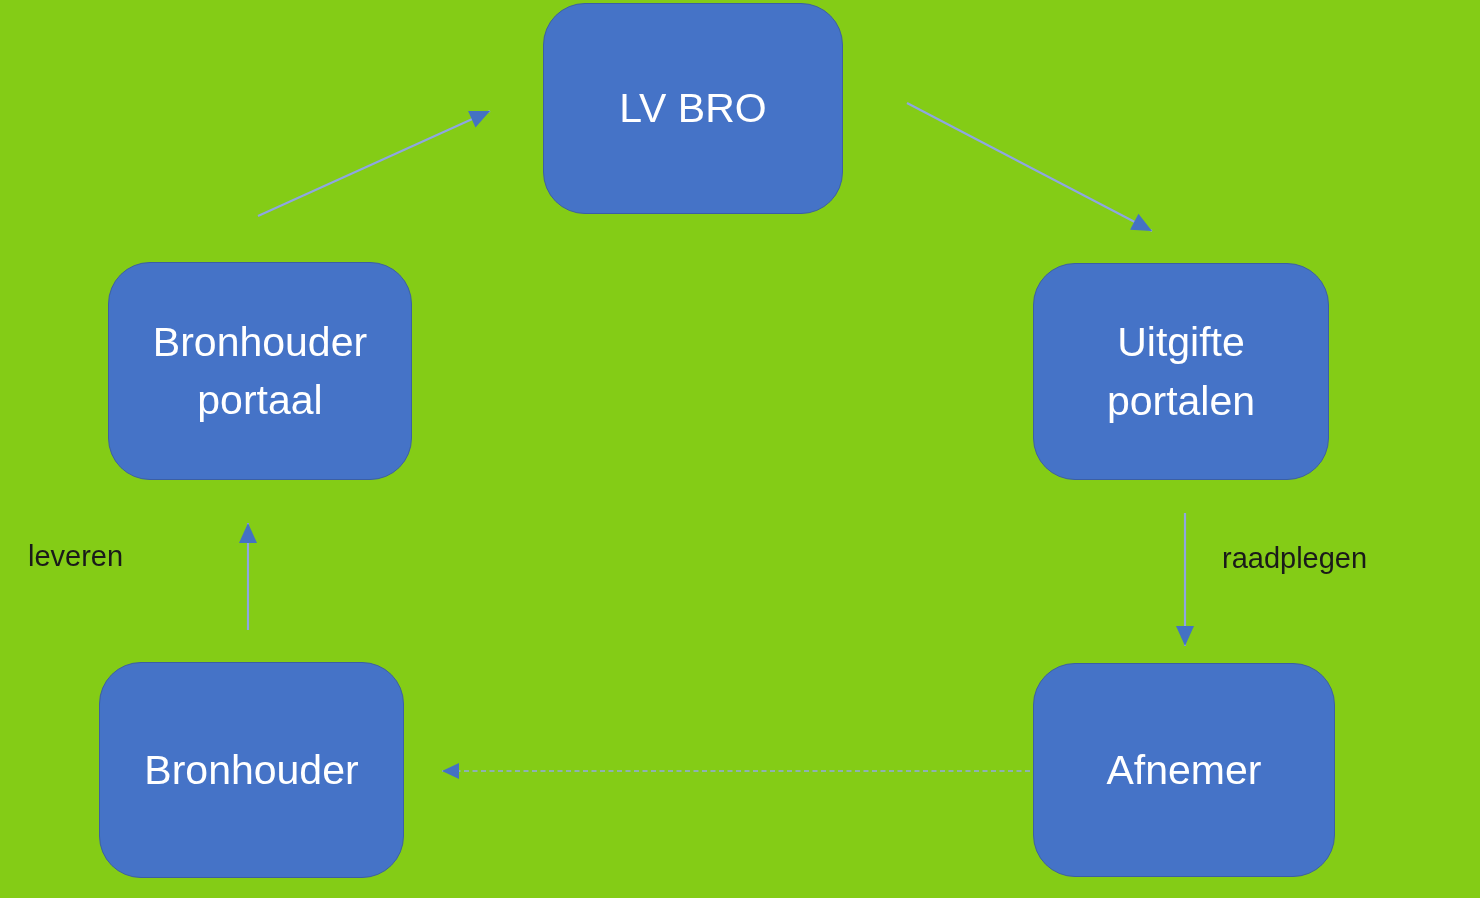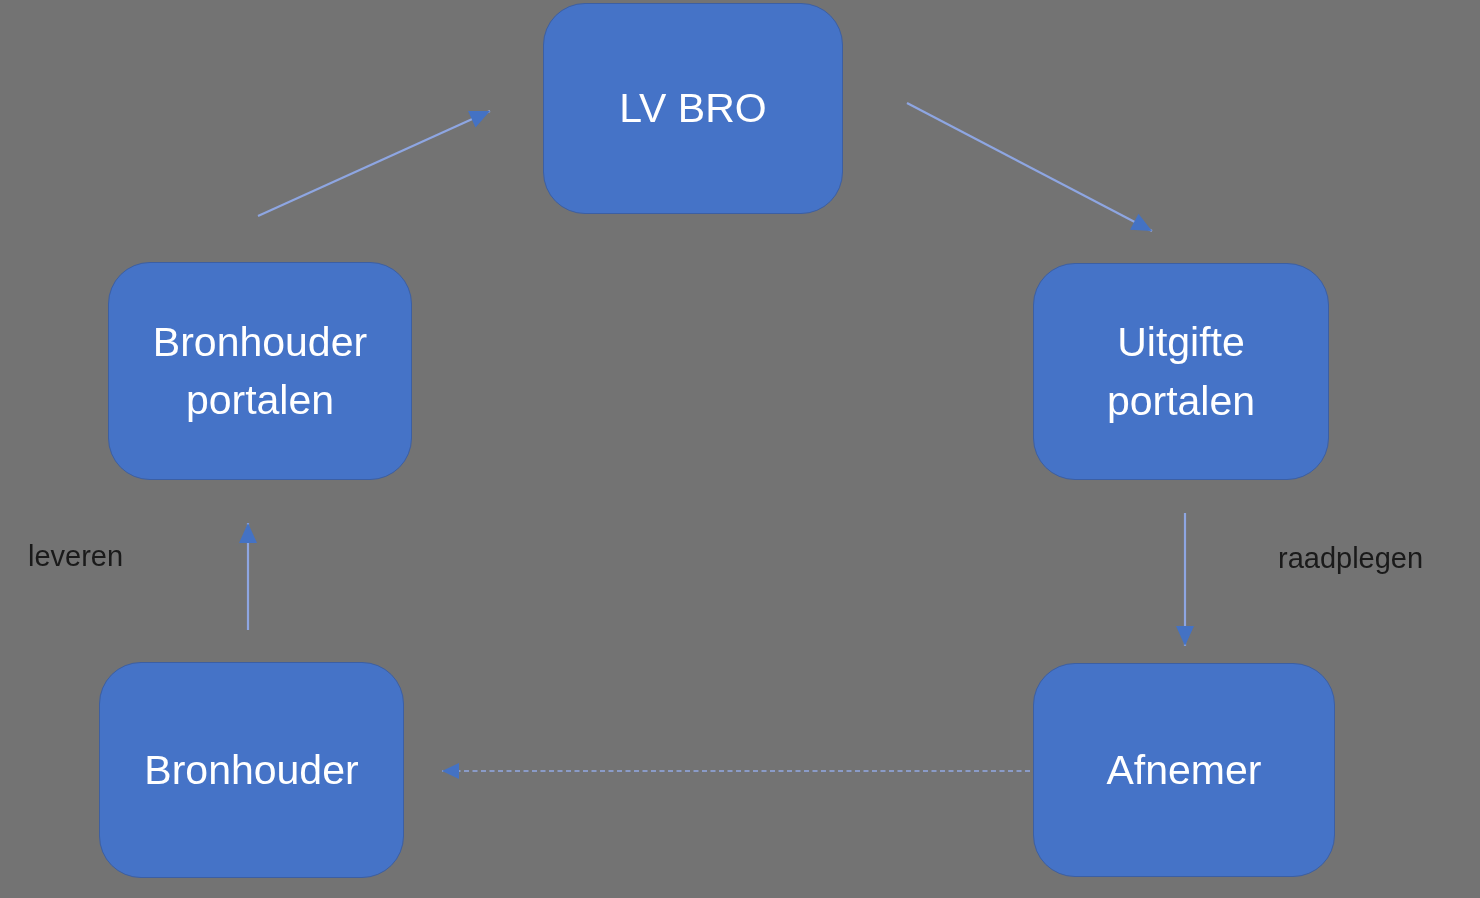--- a/index.html
+++ b/index.html
@@ -5,21 +5,21 @@
   html, body {
     margin: 0;
     padding: 0;
     background: #ffffff;
     font-family: "Liberation Sans", sans-serif;
   }
   .canvas {
     position: relative;
     width: 1480px;
     height: 898px;
-    background: #737373;
+    background: #84cc16;
     overflow: hidden;
   }
   .arrow-layer {
     position: absolute;
     left: 0; top: 0;
     width: 1480px;
     height: 898px;
     pointer-events: none;
   }
   .node {
@@ -43,21 +43,21 @@
   .node-bronhouder        { left: 99px;  top: 662px; width: 305px; height: 216px; }
   .node-afnemer           { left: 1033px; top: 663px; width: 302px; height: 214px; }
   .edge-label {
     position: absolute;
     color: #1a1a1a;
     font-size: 29px;
     line-height: 1.1;
     white-space: nowrap;
   }
   .label-leveren     { left: 28px;   top: 541px; }
-  .label-raadplegen  { left: 1278px; top: 543px; text-align: right; }
+  .label-raadplegen  { left: 1222px; top: 543px; text-align: right; }
   .label-terugmelden { left: 549px;  top: 812px; }
 </style>
 </head>
 <body>
 
 <div class="canvas">
 
   <svg class="arrow-layer" width="1480" height="898" viewBox="0 0 1480 898" xmlns="http://www.w3.org/2000/svg">
     <defs>
       <marker id="head" markerUnits="userSpaceOnUse" markerWidth="24" markerHeight="22" refX="21" refY="10" orient="auto">
@@ -77,21 +77,21 @@
     <line x1="248" y1="630" x2="248" y2="523" stroke="#8EA6E2" stroke-width="2.2" marker-end="url(#head)"></line>
 
     <line x1="1030" y1="771" x2="442" y2="771" stroke="#93A9E3" stroke-width="1.7" stroke-dasharray="5 3.5" marker-end="url(#head-small)"></line>
   </svg>
 
   <div class="node node-lv-bro">
     <span>LV BRO</span>
   </div>
 
   <div class="node node-bronhouder-portaal">
-    <span>Bronhouder portalen</span>
+    <span>Bronhouder portaal</span>
   </div>
 
   <div class="node node-uitgifte-portalen">
     <span>Uitgifte portalen</span>
   </div>
 
   <div class="node node-bronhouder">
     <span>Bronhouder</span>
   </div>
 

